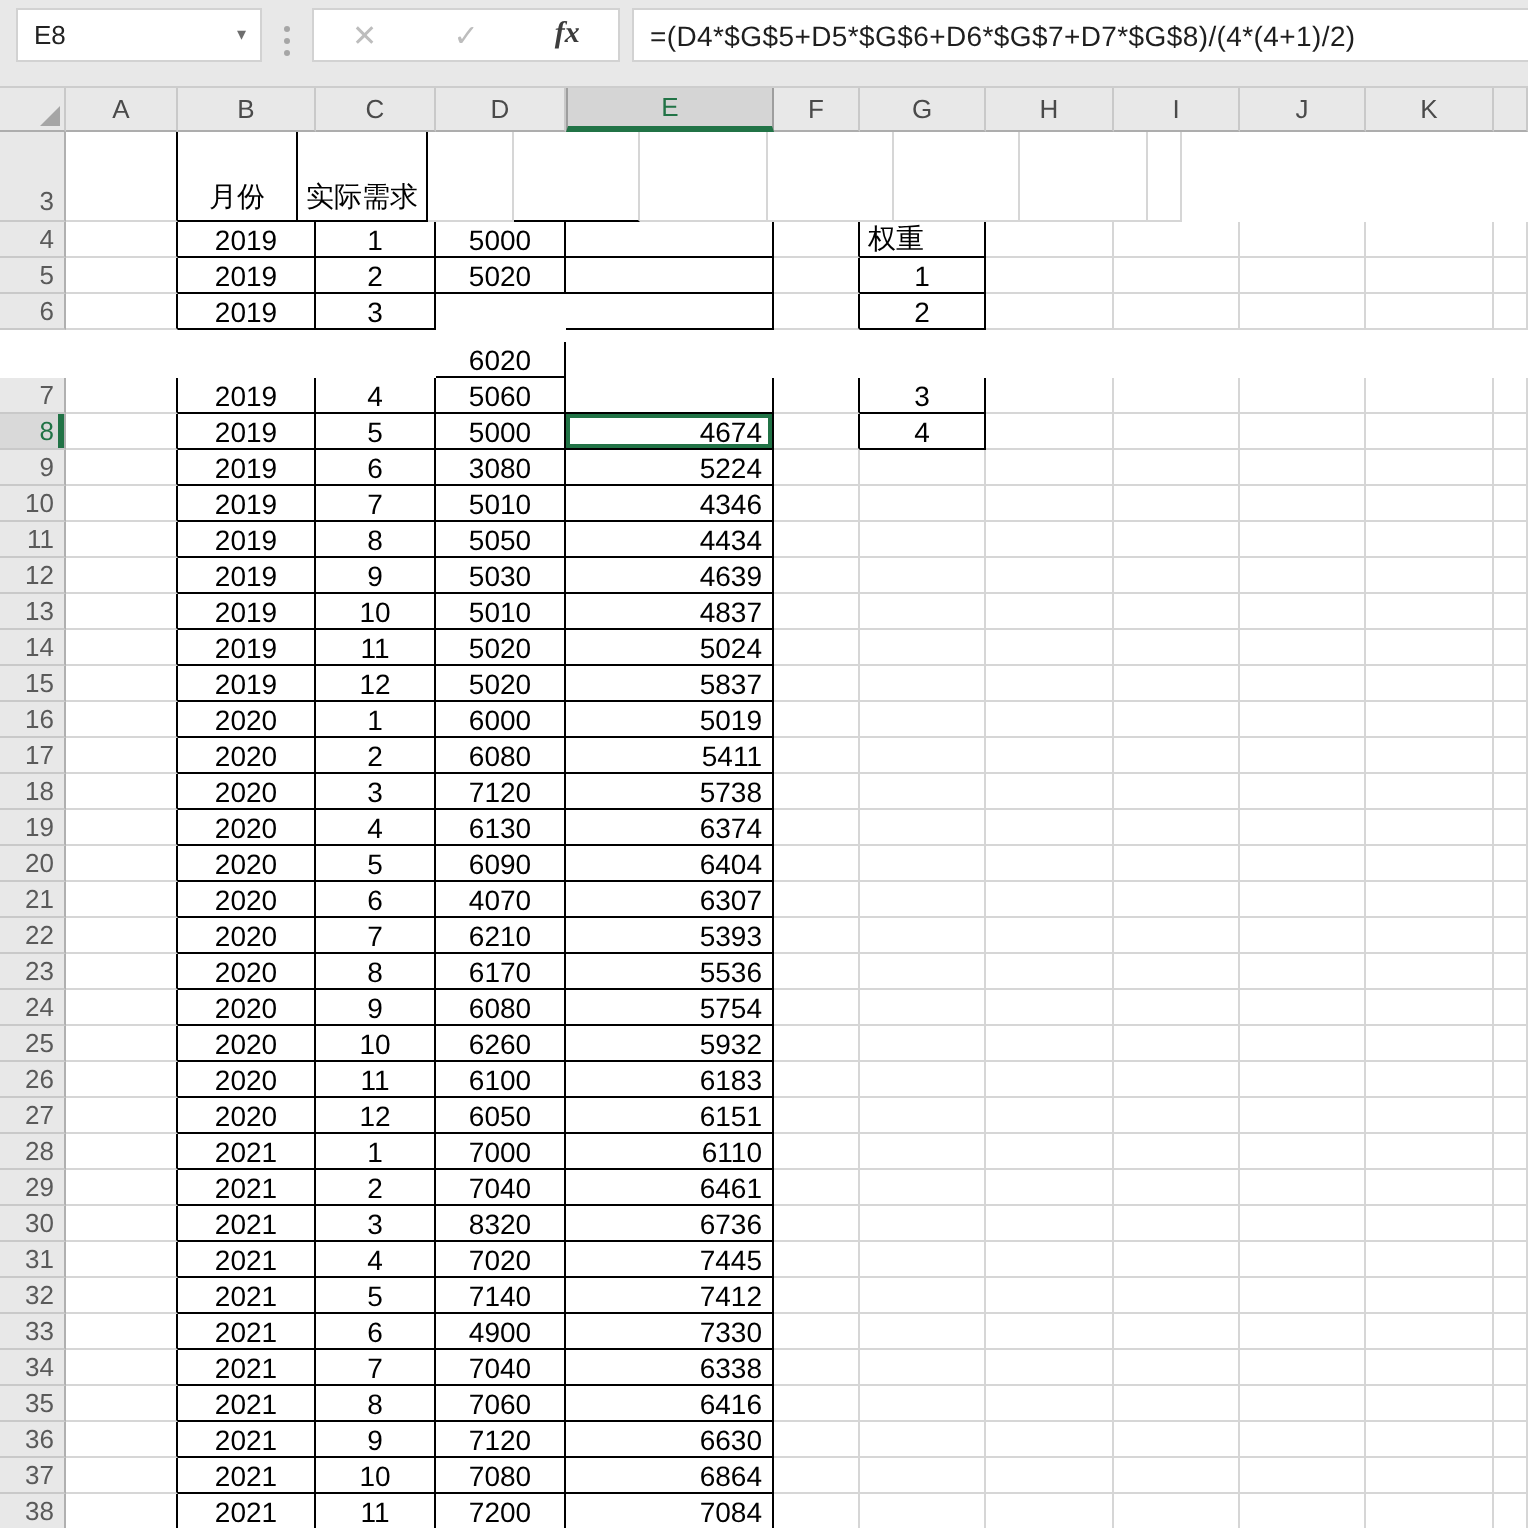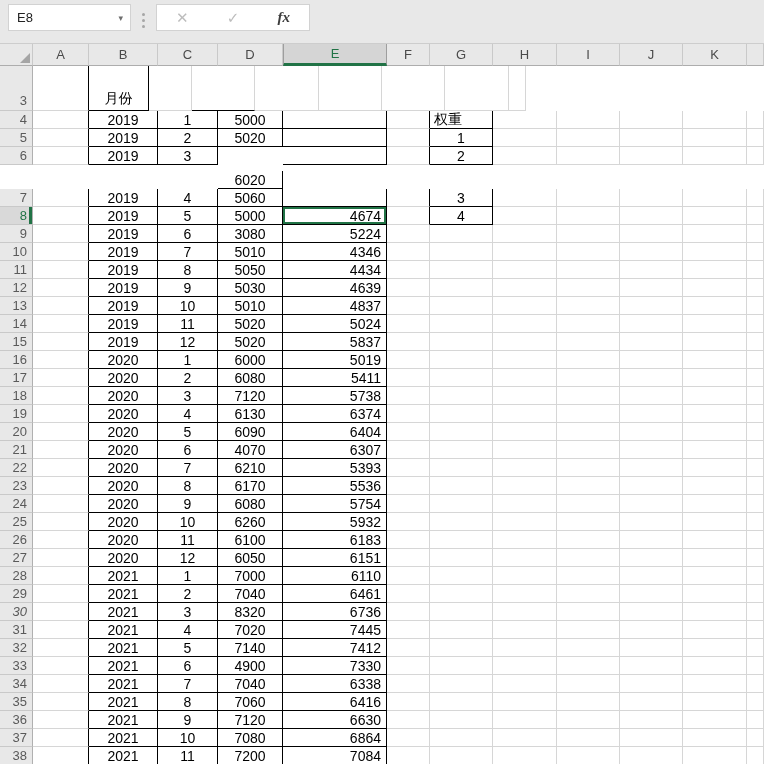--- a/index.html
+++ b/index.html
@@ -67,20 +67,23 @@
     <div class="dots">
         <i></i>
         <i></i>
         <i></i>
       </div>
     <div class="fxgroup">
       <span class="btn-x">✕</span>
       <span class="btn-check">✓</span>
       <span class="btn-fx">fx</span>
     </div>
+    <div class="formulabar">
+      <span>=(D4*$G$5+D5*$G$6+D6*$G$7+D7*$G$8)/(4*(4+1)/2)</span>
+    </div>
   </div>
 
   <div id="colheaders" class="colheaders">
       <div class="ch corner" style="width: 33px; height: 22px;"></div>
       <div class="ch" style="width: 56px; height: 22px;">A</div>
       <div class="ch" style="width: 69px; height: 22px;">B</div>
       <div class="ch" style="width: 60px; height: 22px;">C</div>
       <div class="ch" style="width: 65px; height: 22px;">D</div>
       <div class="ch sel" style="width: 104px; height: 22px;">E</div>
       <div class="ch" style="width: 43px; height: 22px;">F</div>
@@ -89,20 +92,21 @@
       <div class="ch" style="width: 63px; height: 22px;">I</div>
       <div class="ch" style="width: 63px; height: 22px;">J</div>
       <div class="ch" style="width: 64px; height: 22px;">K</div>
       <div class="ch" style="width: 17px; height: 22px;"></div>
     </div>
   <div id="gridbody">
       <div class="row">
         <div class="cell rh rhb" style="width: 33px; height: 45px;">3</div>
         <div class="cell br" style="width: 56px; height: 45px;"></div>
         <div class="cell br bb hdr3" style="width: 60px; height: 45px;">月份</div>
+        <div class="cell br bb hdr3" style="width: 65px; height: 45px;">实际需求</div>
         <div class="cell" style="width: 43px; height: 45px;"></div>
         <div class="cell bb" style="width: 63px; height: 45px;"></div>
         <div class="cell" style="width: 64px; height: 45px;"></div>
         <div class="cell" style="width: 63px; height: 45px;"></div>
         <div class="cell" style="width: 63px; height: 45px;"></div>
         <div class="cell" style="width: 64px; height: 45px;"></div>
         <div class="cell" style="width: 17px; height: 45px;"></div>
       </div>
       <div class="row">
         <div class="cell rh" style="width: 33px; height: 18px;">4</div>
@@ -488,21 +492,21 @@
         <div class="cell br bb ar" style="width: 104px; height: 18px;">6461</div>
         <div class="cell" style="width: 43px; height: 18px;"></div>
         <div class="cell" style="width: 63px; height: 18px;"></div>
         <div class="cell" style="width: 64px; height: 18px;"></div>
         <div class="cell" style="width: 63px; height: 18px;"></div>
         <div class="cell" style="width: 63px; height: 18px;"></div>
         <div class="cell" style="width: 64px; height: 18px;"></div>
         <div class="cell" style="width: 17px; height: 18px;"></div>
       </div>
       <div class="row">
-        <div class="cell rh" style="width: 33px; height: 18px; font-style: italic;">30</div>
+        <div class="cell rh" style="width: 33px; height: 18px;">30</div>
         <div class="cell br" style="width: 56px; height: 18px;"></div>
         <div class="cell br bb" style="width: 69px; height: 18px;">2021</div>
         <div class="cell br bb" style="width: 60px; height: 18px;">3</div>
         <div class="cell br bb" style="width: 65px; height: 18px;">8320</div>
         <div class="cell br bb ar" style="width: 104px; height: 18px;">6736</div>
         <div class="cell" style="width: 43px; height: 18px;"></div>
         <div class="cell" style="width: 63px; height: 18px;"></div>
         <div class="cell" style="width: 64px; height: 18px;"></div>
         <div class="cell" style="width: 63px; height: 18px;"></div>
         <div class="cell" style="width: 63px; height: 18px;"></div>

